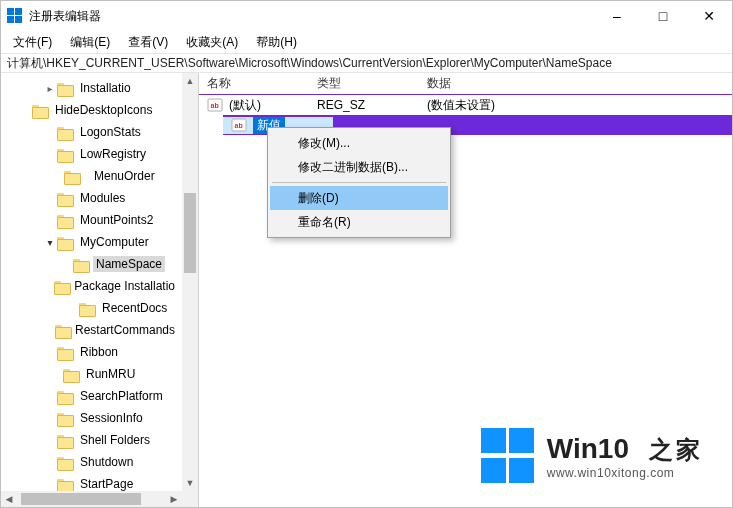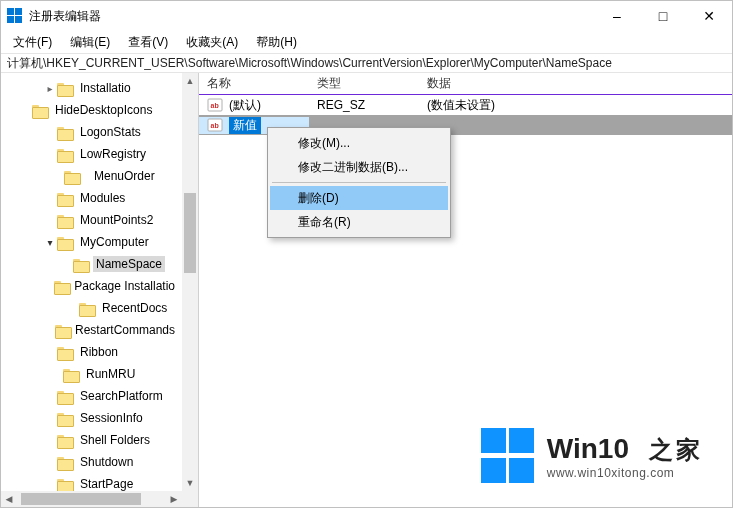--- a/index.html
+++ b/index.html
@@ -53,21 +53,21 @@
   .corner { position: absolute; right: 0; bottom: 0; width: 16px; height: 16px; background: #f1f1f1; }
   
   .list { flex: 1; position: relative; overflow: hidden; }
   .list-header { height: 22px; display: flex; align-items: center; border-bottom: 1px solid #6d28d9; font-size: 12px; }
   .list-header .col { padding-left: 8px; color: #333; }
   .col-name { width: 110px; } .col-type { width: 110px; } .col-data { flex: 1; }
   .list-body .lrow { height: 20px; display: flex; align-items: center; }
   .list-body .cell { padding-left: 8px; display: flex; align-items: center; gap: 6px; }
   .val-icon { width: 16px; height: 16px; display: inline-flex; align-items: center; justify-content: center; }
   .val-icon svg { width: 16px; height: 16px; }
-  .val-sel { background: #a3a3a3; }
+  .val-sel { background: #6d28d9; margin-left: 24px; }
   .val-sel .name-txt { background: #0078d7; color: #fff; padding: 0 4px; }
   .val-sel .name-cell { background: #cce8ff; }
   
   .ctx {
     position: absolute; left: 267px; top: 127px; width: 184px;
     background: #f2f2f2; border: 1px solid #9e9e9e; box-shadow: 3px 3px 6px rgba(0,0,0,0.25);
     padding: 3px 2px; z-index: 100;
   }
   .ctx .citem { height: 24px; display: flex; align-items: center; padding: 0 28px; font-size: 12px; }
   .ctx .citem.hover { background: #91c9f7; }

